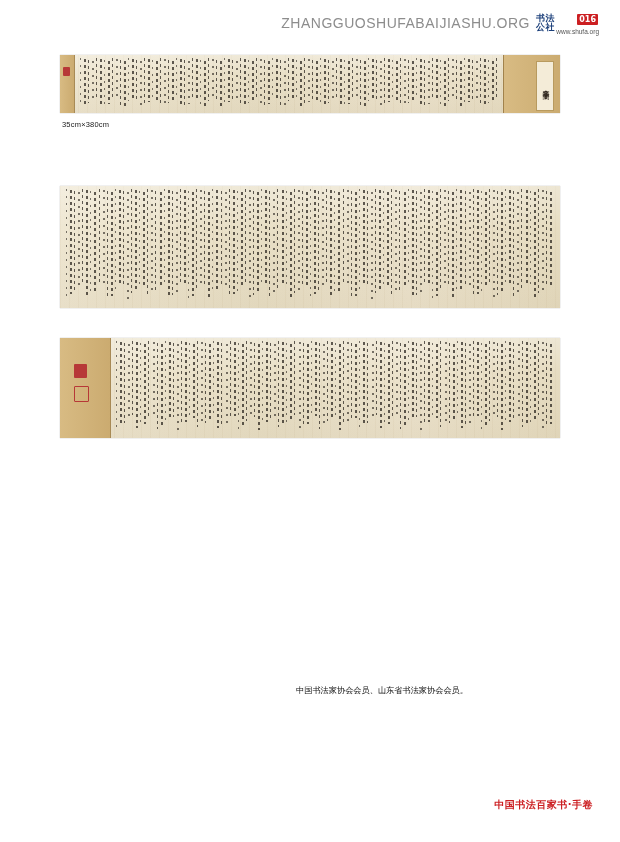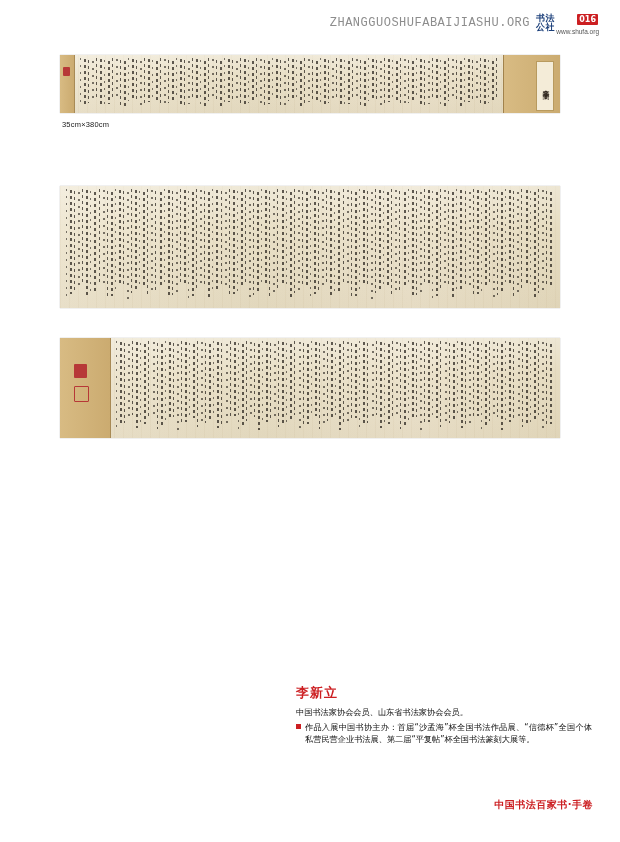--- a/index.html
+++ b/index.html
@@ -25,24 +25,24 @@
   
   .header {
     position: absolute;
     right: 22px;
     top: 12px;
     display: flex;
     align-items: center;
     gap: 6px;
   }
   .header-watermark {
-    font-size: 12px;
+    font-size: 14px;
     letter-spacing: 0.5px;
     color: #8d8d8d;
-    font-family: Liberation Mono, monospace;
+    font-family: Liberation Sans, sans-serif;
     white-space: nowrap;
     padding-bottom: 1px;
   }
   .header-logo {
     position: relative;
     width: 62px;
     height: 22px;
     display: flex;
     align-items: center;
   }
@@ -580,26 +580,21 @@
         <div class="col b" style="left: 481.833px; top: 4px; height: 86%; width: 2px;"></div>
         <div class="col" style="left: 485.889px; top: 5px; height: 83%; width: 1px;"></div>
         <div class="col" style="left: 489.944px; top: 6px; height: 80%; width: 2px;"></div>
       </div>
     <div class="mount-left" style="width:50px;"></div>
     <div class="seal" style="left:14px; top:26px; width:13px; height:14px;"></div>
     <div class="seal hollow" style="left:14px; top:48px; width:13px; height:14px;"></div>
   </div>
 
   <div class="bio">
-    <div class="bio-name">李新立</div>
     <div class="bio-line">中国书法家协会会员、山东省书法家协会会员。</div>
-    <div class="bio-item">
-      <span class="bullet"></span>
-      <span class="bio-line" style="display:block;">作品入展中国书协主办：首届“沙孟海”杯全国书法作品展、“信德杯”全国个体私营民营企业书法展、第二届“平复帖”杯全国书法篆刻大展等。</span>
-    </div>
   </div>
 
   <div class="footer">
     <div class="footer-text">中国书法百家书·手卷</div>
     <div class="page-num"></div>
   </div>
 
 </div>
 
 </body></html>

